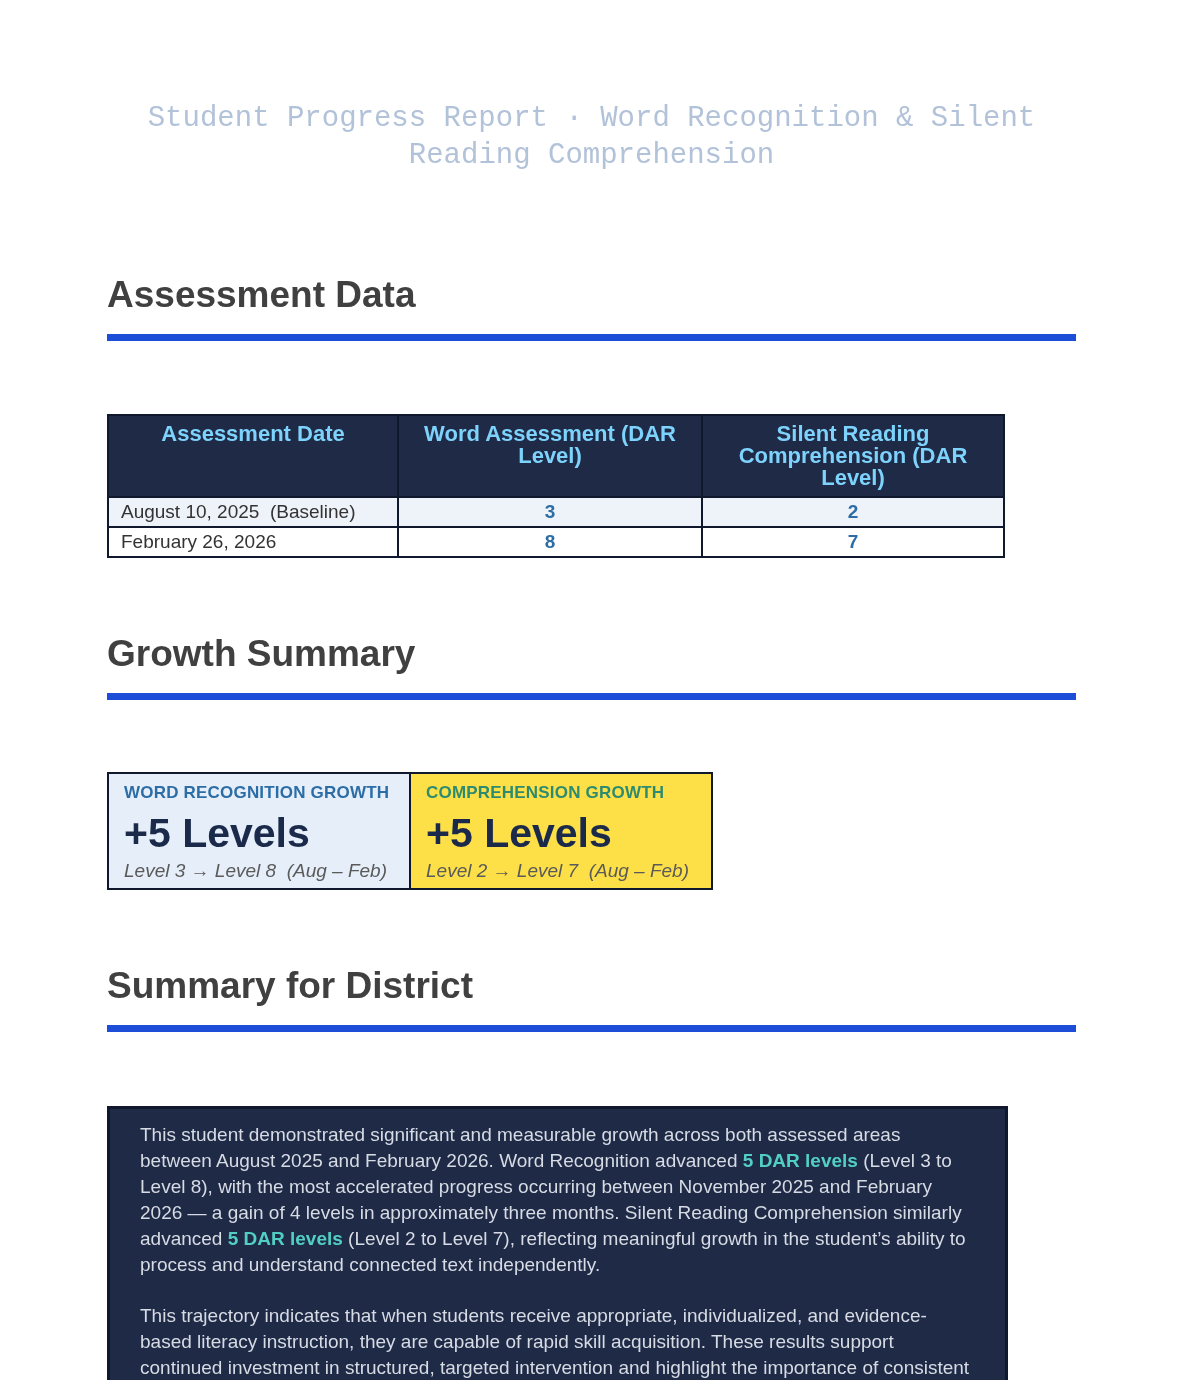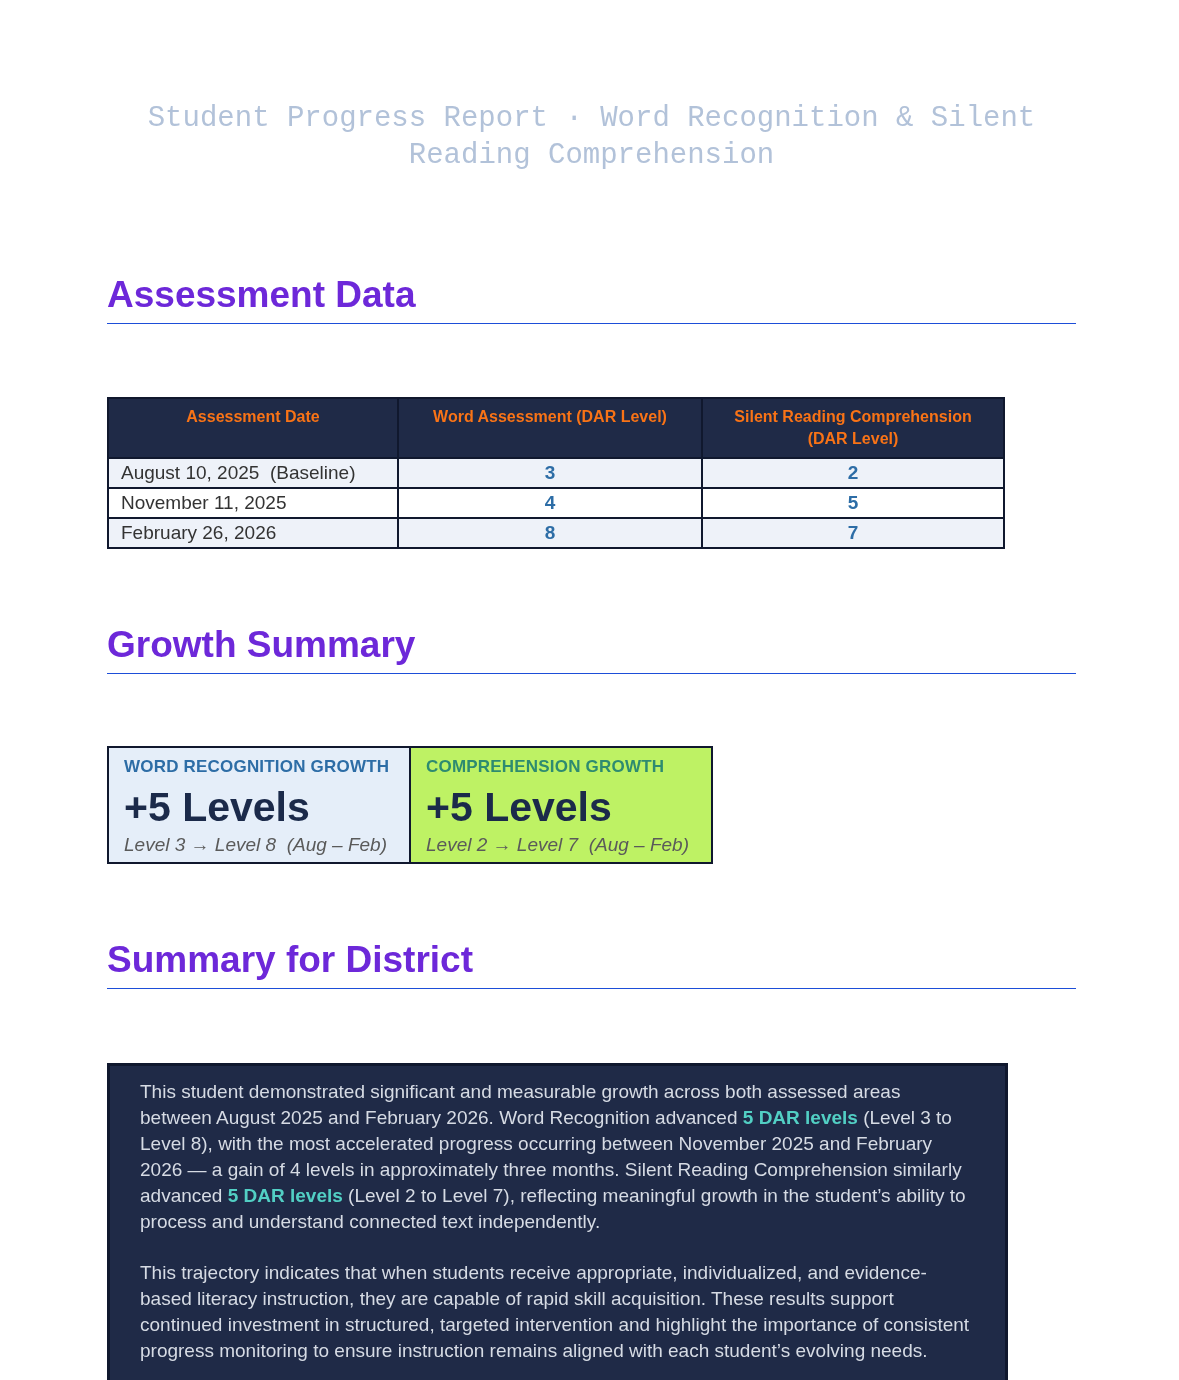--- a/index.html
+++ b/index.html
@@ -20,45 +20,45 @@
     color: #b2c2d9;
     font-size: 29px;
     line-height: 37px;
     font-weight: 400;
     max-width: 940px;
     margin: 0 auto 0 auto;
     font-family: Liberation Mono, monospace;
   }
   
   .section-heading {
-    color: #6d28d9;
+    color: #404040;
     font-size: 37px;
     font-weight: bold;
-    padding-bottom: 7px;
-    border-bottom: 1px solid #1d4ed8;
+    padding-bottom: 18px;
+    border-bottom: 7px solid #1d4ed8;
     width: 969px;
   }
   .section-assessment { margin-top: 100px; }
   .section-growth    { margin-top: 75px; }
   .section-summary   { margin-top: 75px; }
 
   
   .assessment-table {
     margin-top: 73px;
     border-collapse: collapse;
     width: 896px;
     table-layout: fixed;
   }
   .assessment-table th, .assessment-table td {
     border: 2px solid #10182e;
   }
   .assessment-table th {
     background: #1f2a47;
-    color: #f97316;
-    font-size: 16px;
+    color: #7dd3fc;
+    font-size: 22px;
     font-weight: bold;
     line-height: 22px;
     text-align: center;
     vertical-align: top;
     padding: 7px 10px;
     height: 55px;
   }
   .assessment-table col.c-date { width: 290px; }
   .assessment-table col.c-wr   { width: 304px; }
   .assessment-table col.c-src  { width: 302px; }
@@ -87,21 +87,21 @@
     display: flex;
   }
   .growth-card {
     width: 304px;
     height: 118px;
     border: 2px solid #10182e;
     padding: 9px 10px 8px 15px;
   }
   .growth-card.card-comp { margin-left: -2px; }
   .card-wr   { background: #e5eef9; }
-  .card-comp { background: #bef264; }
+  .card-comp { background: #fde047; }
   .card-label {
     font-size: 17px;
     font-weight: bold;
     letter-spacing: 0.2px;
   }
   .card-wr .card-label   { color: #2d6da6; }
   .card-comp .card-label { color: #2e8b70; }
   .card-value {
     font-size: 41px;
     font-weight: bold;
@@ -160,25 +160,20 @@
           <th>Silent Reading Comprehension (DAR Level)</th>
         </tr>
       </thead>
       <tbody>
         <tr>
           <td class="cell-date">August 10, 2025  (Baseline)</td>
           <td class="cell-num">3</td>
           <td class="cell-num">2</td>
         </tr>
         <tr>
-          <td class="cell-date">November 11, 2025</td>
-          <td class="cell-num">4</td>
-          <td class="cell-num">5</td>
-        </tr>
-        <tr>
           <td class="cell-date">February 26, 2026</td>
           <td class="cell-num">8</td>
           <td class="cell-num">7</td>
         </tr>
       </tbody>
     </table>
   </section>
 
   <section class="section-growth">
     <h2 class="section-heading">Growth Summary</h2>

